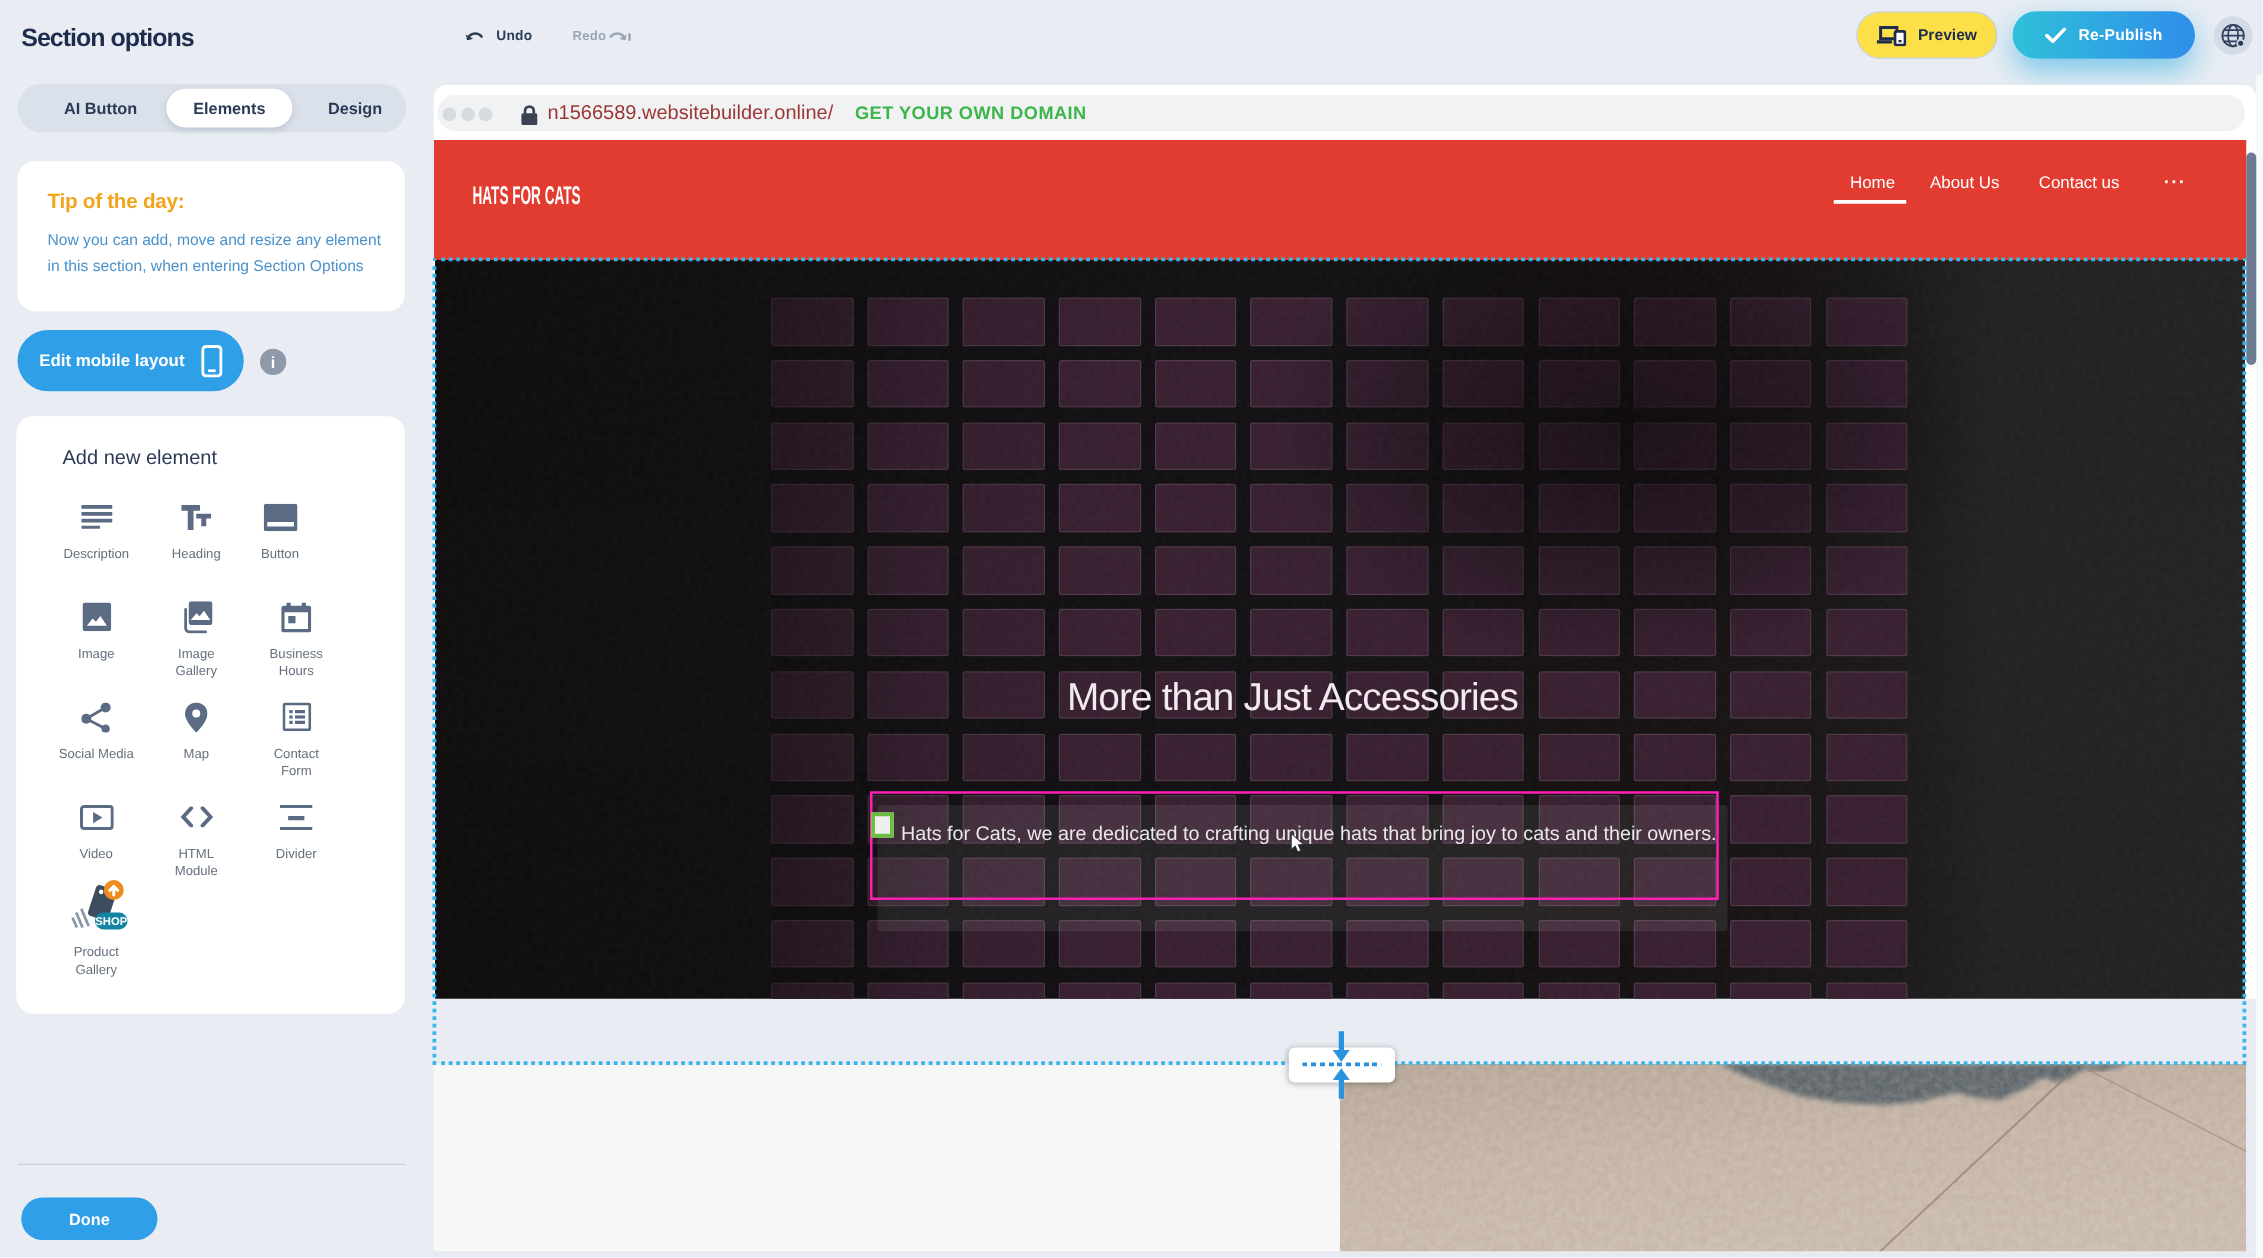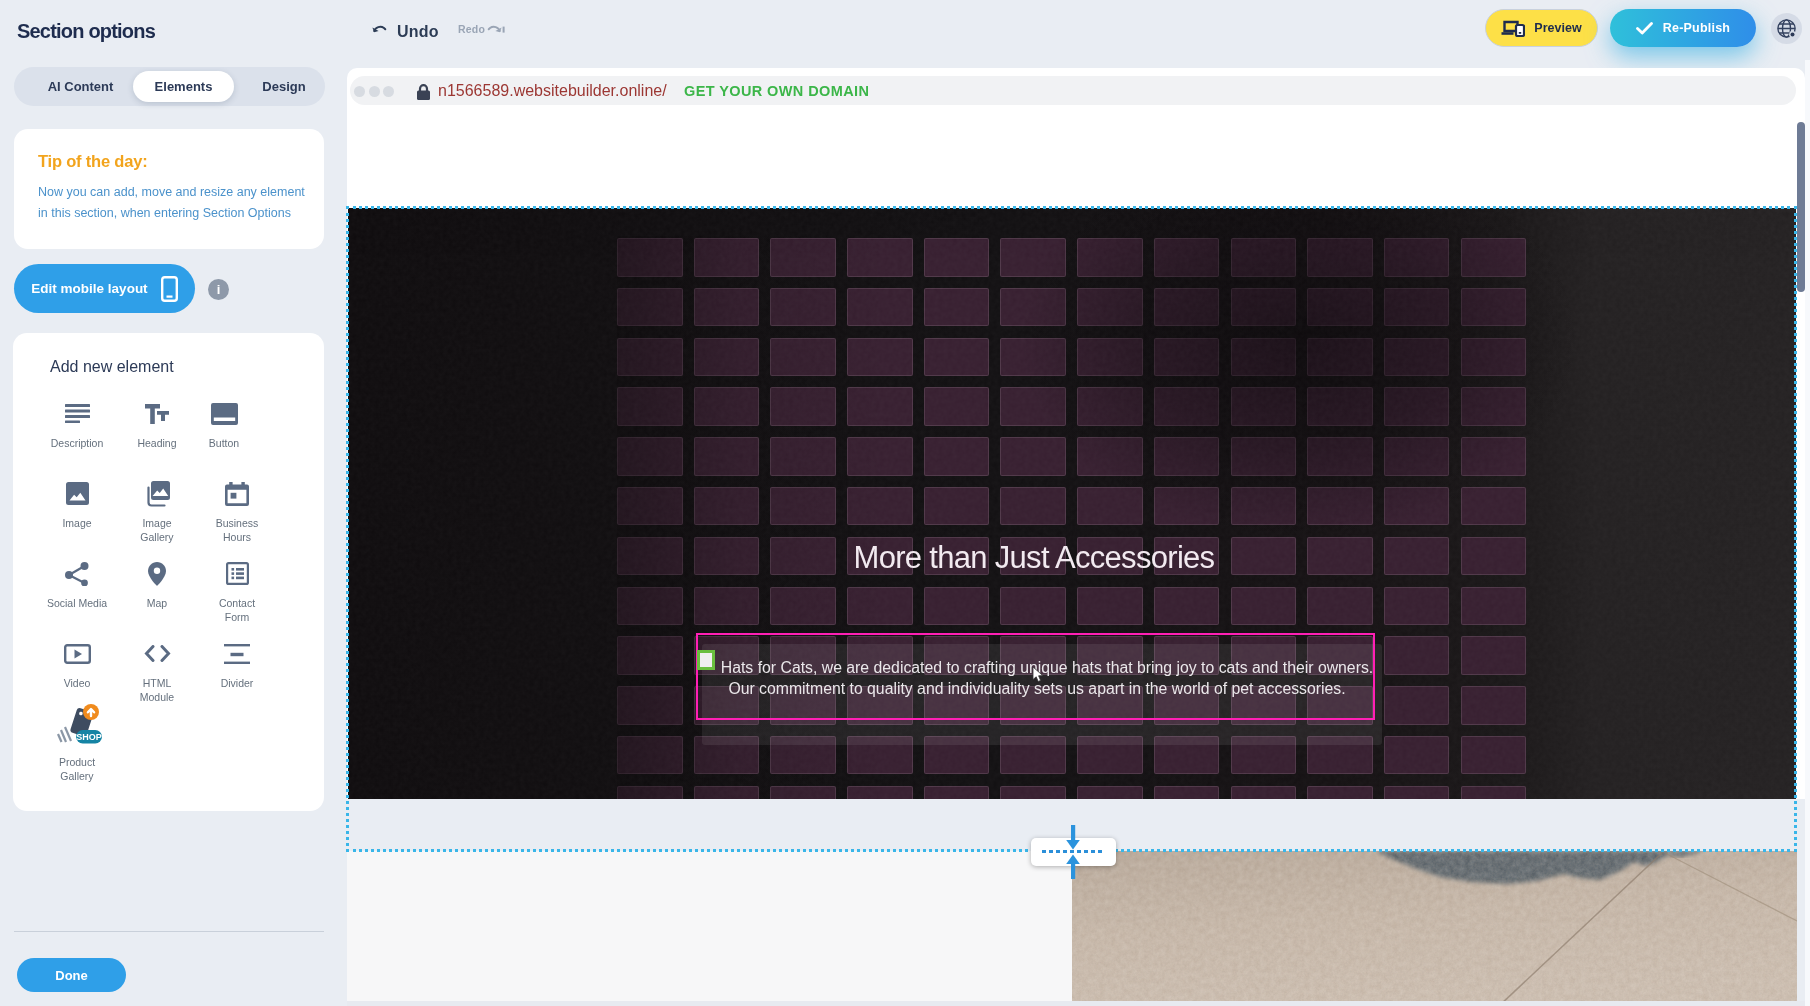--- a/index.html
+++ b/index.html
@@ -4,21 +4,21 @@
 <style>
   * { margin:0; padding:0; box-sizing:border-box; }
   html,body { width:1810px; height:1006px; }
   body { font-family:"Liberation Sans", sans-serif; background:#e9edf3; position:relative; overflow:hidden; }
   .abs { position:absolute; }
   svg { display:block; }
 
   
   .title { left:17px; top:20px; font-size:20px; font-weight:bold; color:#1e2c4e; letter-spacing:-0.8px; }
   .undo-ic { left:372px; top:24px; }
-  .undo-label { left:397px; top:23px; font-size:16px; font-weight:bold; color:#2c3c55; letter-spacing:0.2px; }
+  .undo-label { left:397px; top:23px; font-size:11px; font-weight:bold; color:#2c3c55; letter-spacing:0.2px; }
   .redo-label { left:458px; top:23px; font-size:10.5px; font-weight:bold; color:#9aa5b5; letter-spacing:0.2px; }
   .redo-ic { left:487px; top:24px; }
   .btn-preview { left:1485px; top:9px; width:113px; height:38px; border:1px solid #c9d1dd; border-radius:19px; background:#fde047; display:flex; align-items:center; justify-content:center; gap:9px; color:#1e2c4e; font-size:12.5px; font-weight:bold; }
   .btn-republish { left:1610px; top:9px; width:146px; height:38px; border-radius:19px; background:linear-gradient(90deg,#2fc0da,#2f8ee9); display:flex; align-items:center; justify-content:center; gap:10px; color:#fff; font-size:12.5px; font-weight:bold; letter-spacing:0.2px; box-shadow:0 10px 24px rgba(48,173,226,0.6); }
   .globe { left:1771px; top:13px; width:31px; height:31px; border-radius:50%; background:#d5dbe6; display:flex; align-items:center; justify-content:center; }
 
   
   .tabs { left:14px; top:67px; width:311px; height:39px; background:#dbe1eb; border-radius:20px; }
   .tab { position:absolute; top:0; height:39px; display:flex; align-items:center; justify-content:center; font-size:13px; font-weight:bold; color:#2c3a57; }
   .tab-ai { left:0; width:133px; }
@@ -108,21 +108,21 @@
         <circle cx="10.5" cy="10.5" r="8.6"></circle>
         <ellipse cx="10.5" cy="10.5" rx="4" ry="8.6"></ellipse>
         <path d="M2 10.5 h17 M3.2 6 h14.6 M3.2 15 h14.6"></path>
       </g>
       <circle cx="16.5" cy="16.5" r="3.4" fill="#d5dbe6"></circle>
       <circle cx="16.5" cy="16.5" r="2" fill="#2c3a57"></circle>
     </svg>
   </div>
 
   <div class="abs tabs">
-    <div class="tab tab-ai">AI Content</div>
+    <div class="tab tab-ai">AI Button</div>
     <div class="tab tab-design">Design</div>
     <div class="tab-active">Elements</div>
   </div>
   <div class="abs tipcard"></div>
   <div class="abs tiphead">Tip of the day:</div>
   <div class="abs tipbody">Now you can add, move and resize any element<br>in this section, when entering Section Options</div>
   <div class="abs btn-mobile">Edit mobile layout <svg width="17" height="26" viewBox="0 0 17 26">
       <rect x="1.2" y="1.2" width="14.6" height="23.6" rx="2.6" stroke="#fff" stroke-width="2.4" fill="none"></rect>
       <rect x="5.5" y="19.5" width="6" height="2.2" fill="#fff"></rect>
     </svg></div>
@@ -237,20 +237,30 @@
     <div class="dot" style="left:21.5px"></div>
     <div class="dot" style="left:36px"></div>
     <div class="lock">
       <svg width="13" height="16" viewBox="0 0 13 16">
         <rect x="0" y="6.5" width="13" height="9.5" rx="1.5" fill="#3a4254"></rect>
         <path d="M3 7 v-2.3 a3.5 3.5 0 0 1 7 0 V7" stroke="#3a4254" stroke-width="2.2" fill="none"></path>
       </svg>
     </div>
     <div class="urltext">n1566589.websitebuilder.online/</div>
     <div class="urlgreen">GET YOUR OWN DOMAIN</div>
+    <div class="redhead">
+      <div class="logo">HATS FOR CATS</div>
+      <div class="nav">
+        <span style="left:1133px">Home</span>
+        <span style="left:1197px">About Us</span>
+        <span style="left:1284px">Contact us</span>
+        <span style="left:1384px;top:-1px;font-size:15px;font-weight:bold;letter-spacing:1px">···</span>
+      <div style="position:absolute;left:1120px;top:22px;width:58px;height:2.5px;background:#fff"></div>
+      </div>
+    </div>
     <div class="hero">
       <div class="cellgrid">
         <i></i>
         <i></i>
         <i></i>
         <i></i>
         <i></i>
         <i></i>
         <i></i>
         <i></i>
@@ -395,21 +405,20 @@
       <div class="darkblob"></div>
       <svg style="position:absolute;left:0;top:0;opacity:0.04" width="1448" height="642">
         <filter id="htex">
           <feTurbulence type="fractalNoise" baseFrequency="0.22" numOctaves="2" stitchTiles="stitch"></feTurbulence>
           <feColorMatrix type="matrix" values="0 0 0 0 1  0 0 0 0 1  0 0 0 0 1  0 0 0 0.8 0"></feColorMatrix>
         </filter>
         <rect width="1448" height="642" filter="url(#htex)"></rect>
       </svg>
       <div class="h2a">More than Just Accessories</div>
       <div class="paraline" style="left:-25px;top:451px">Hats for Cats, we are dedicated to crafting unique hats that bring joy to cats and their owners.</div>
-      <div class="paraline" style="left:-35px;top:472px">Our commitment to quality and individuality sets us apart in the world of pet accessories.</div>
       <div class="hoverbox"></div>
       <div class="pinkbox"></div>
       <div class="handle-g"></div>
       <svg style="position:absolute;left:684px;top:458px" width="12" height="17" viewBox="0 0 12 17">
         <path d="M1 1 L1 13.5 L4.2 10.8 L6.2 15.5 L8.6 14.4 L6.6 9.8 L10.8 9.6 Z" fill="#fff" stroke="#333" stroke-width="0.8"></path>
       </svg>
     </div>
   </div>
 
   <div class="abs bottom-left"></div>

